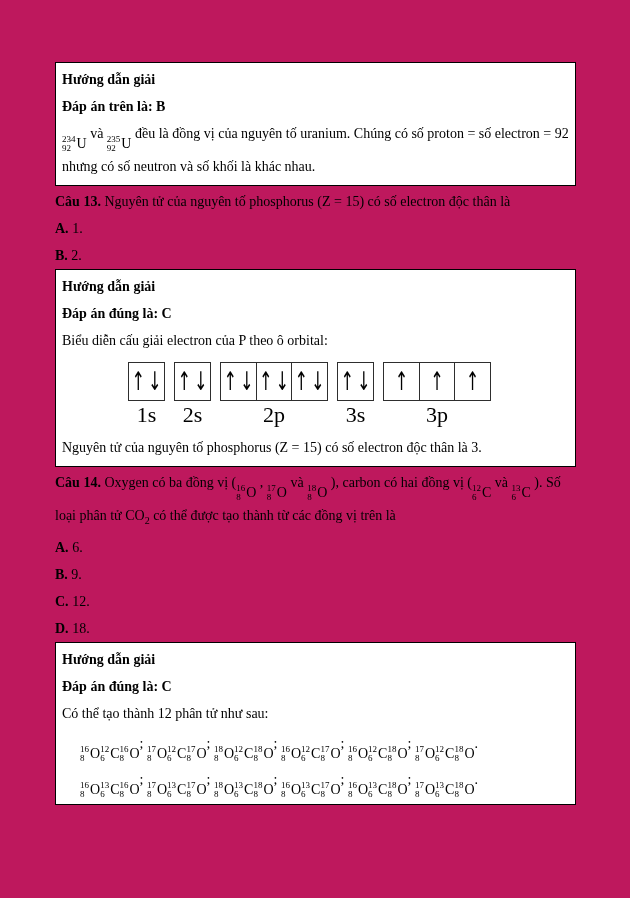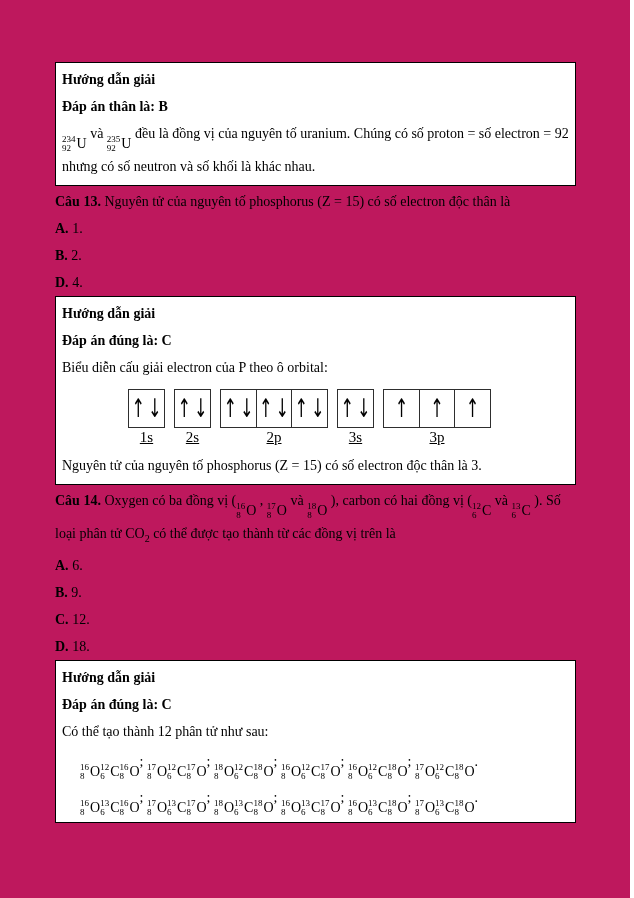--- a/index.html
+++ b/index.html
@@ -34,50 +34,49 @@
     border:1.5px solid #2e2e2e;background:#ffffff;
     display:flex;align-items:center;justify-content:center;gap:3px;
   }
   .orb-row .orb-cell + .orb-cell{margin-left:-1.5px;}
   .arrow{
     display:inline-block;
     font-family:"DejaVu Sans",sans-serif;
     font-size:16px;line-height:1;
     transform:scaleY(1.6);
   }
-  .orb-label{font-size:15px;margin-top:1px;text-decoration:underline;}
+  .orb-label{font-size:22px;margin-top:1px;}
   .formula-line{line-height:34px;padding-left:18px;}
 </style>
 </head>
 <body>
 
 <div class="page">
 
   <div class="solution-box">
     <p class="bold-line">Hướng dẫn giải</p>
-    <p class="bold-line">Đáp án thân là: B</p>
+    <p class="bold-line">Đáp án trên là: B</p>
     <p><span class="iso">
           <span class="iso-stack">
             <span class="iso-sup">234</span>
             <span class="iso-sub">92</span>
           </span>
           <span class="iso-sym">U</span>
         </span> và <span class="iso">
           <span class="iso-stack">
             <span class="iso-sup">235</span>
             <span class="iso-sub">92</span>
           </span>
           <span class="iso-sym">U</span>
         </span> đều là đồng vị của nguyên tố uranium. Chúng có số proton = số electron = 92 nhưng có số neutron và số khối là khác nhau.</p>
   </div>
 
   <p><b>Câu 13.</b> Nguyên tử của nguyên tố phosphorus (Z = 15) có số electron độc thân là</p>
   <p><b>A.</b> 1.</p>
   <p><b>B.</b> 2.</p>
-  <p><b>D.</b> 4.</p>
 
   <div class="solution-box">
     <p class="bold-line">Hướng dẫn giải</p>
     <p class="bold-line">Đáp án đúng là: C</p>
     <p>Biểu diễn cấu giải electron của P theo ô orbital:</p>
     <div class="orbital">
         <span class="orb-group">
           <span class="orb-row">
             <span class="orb-cell">
               <span class="arrow">↑</span>

